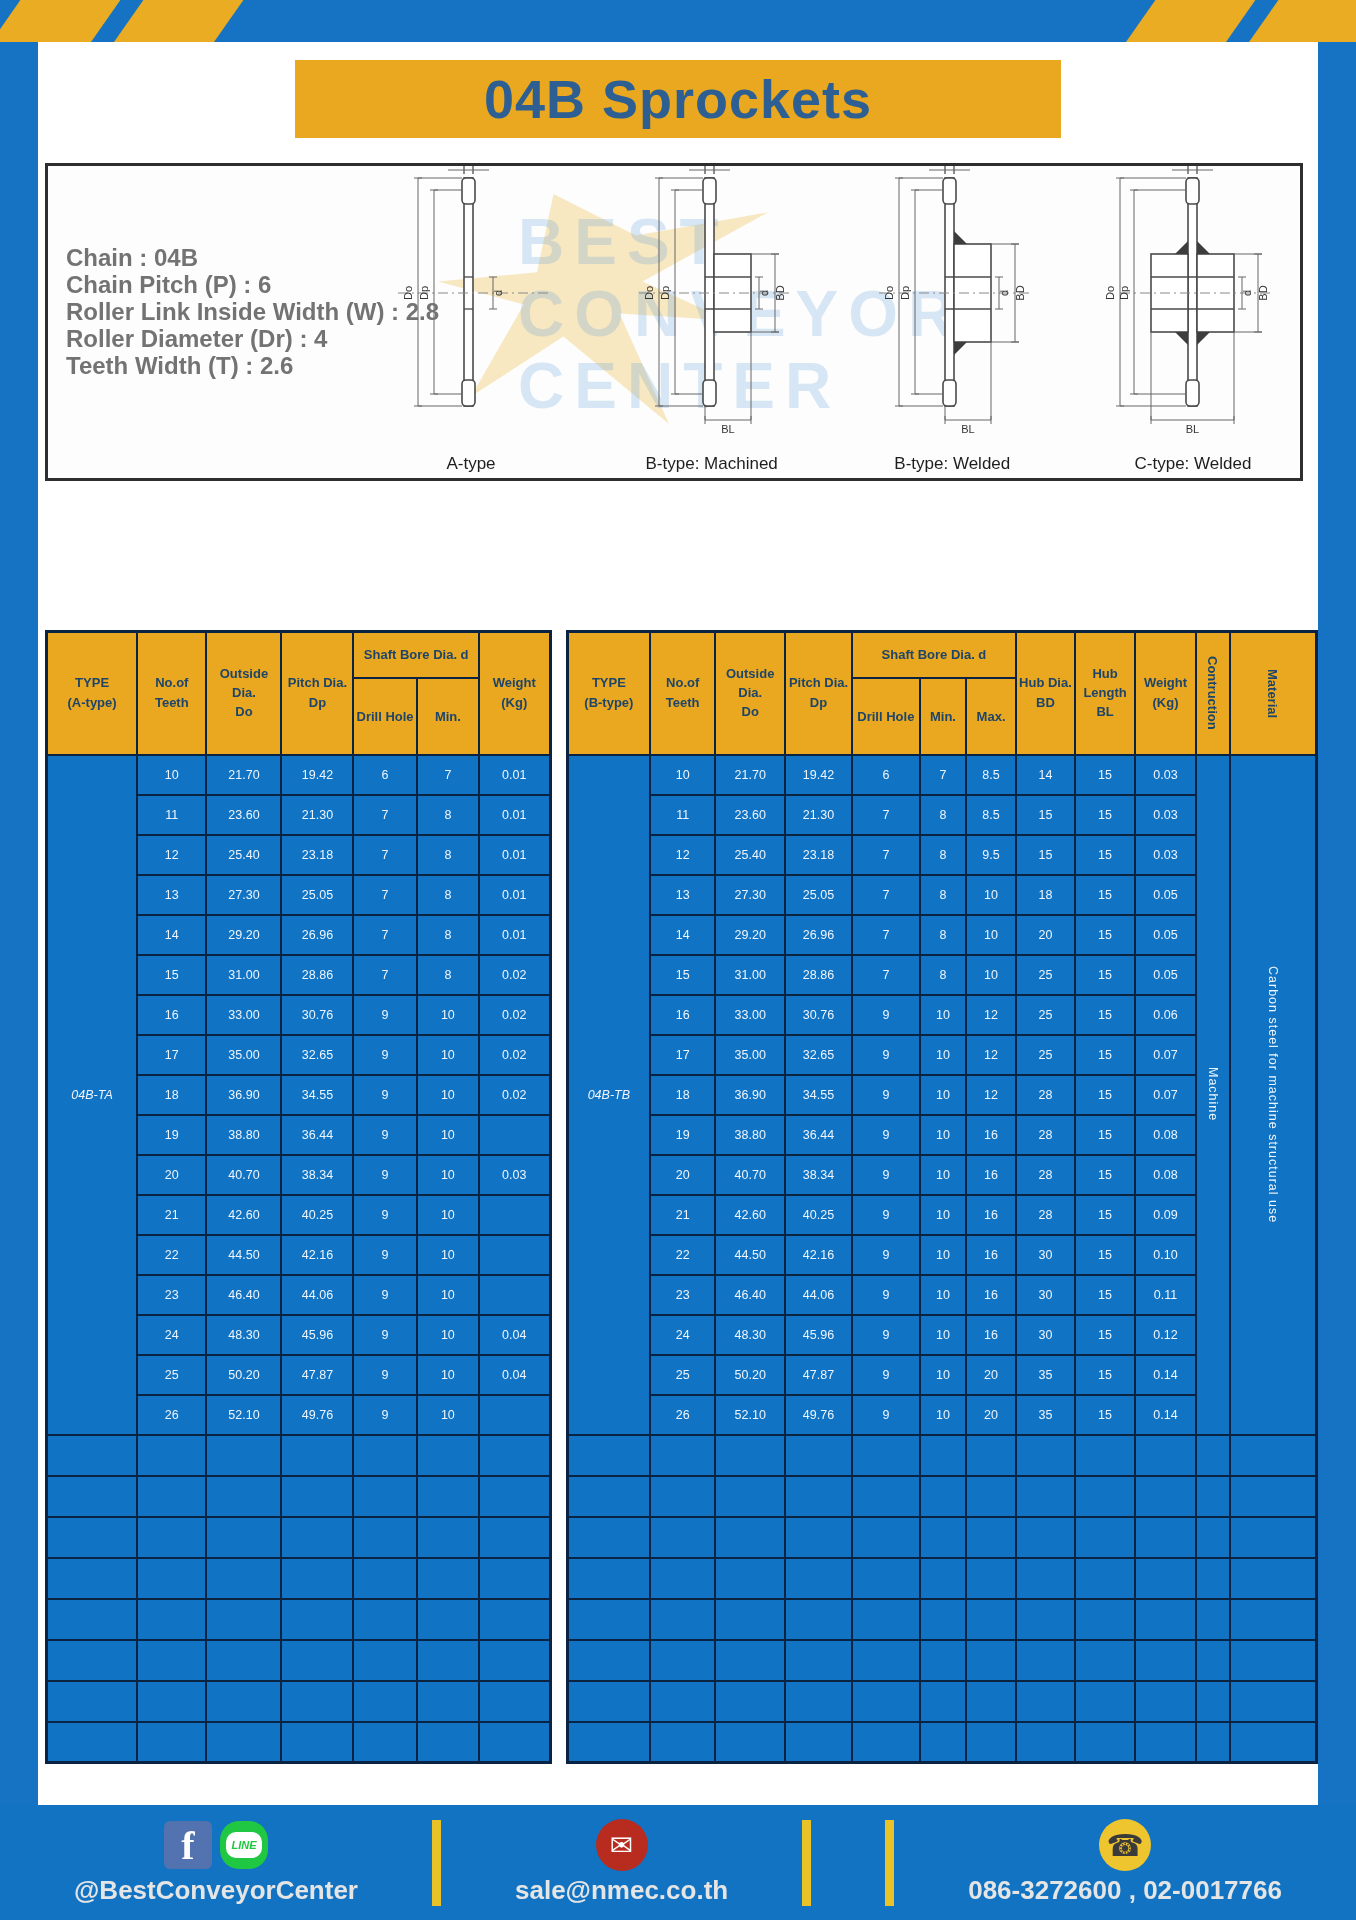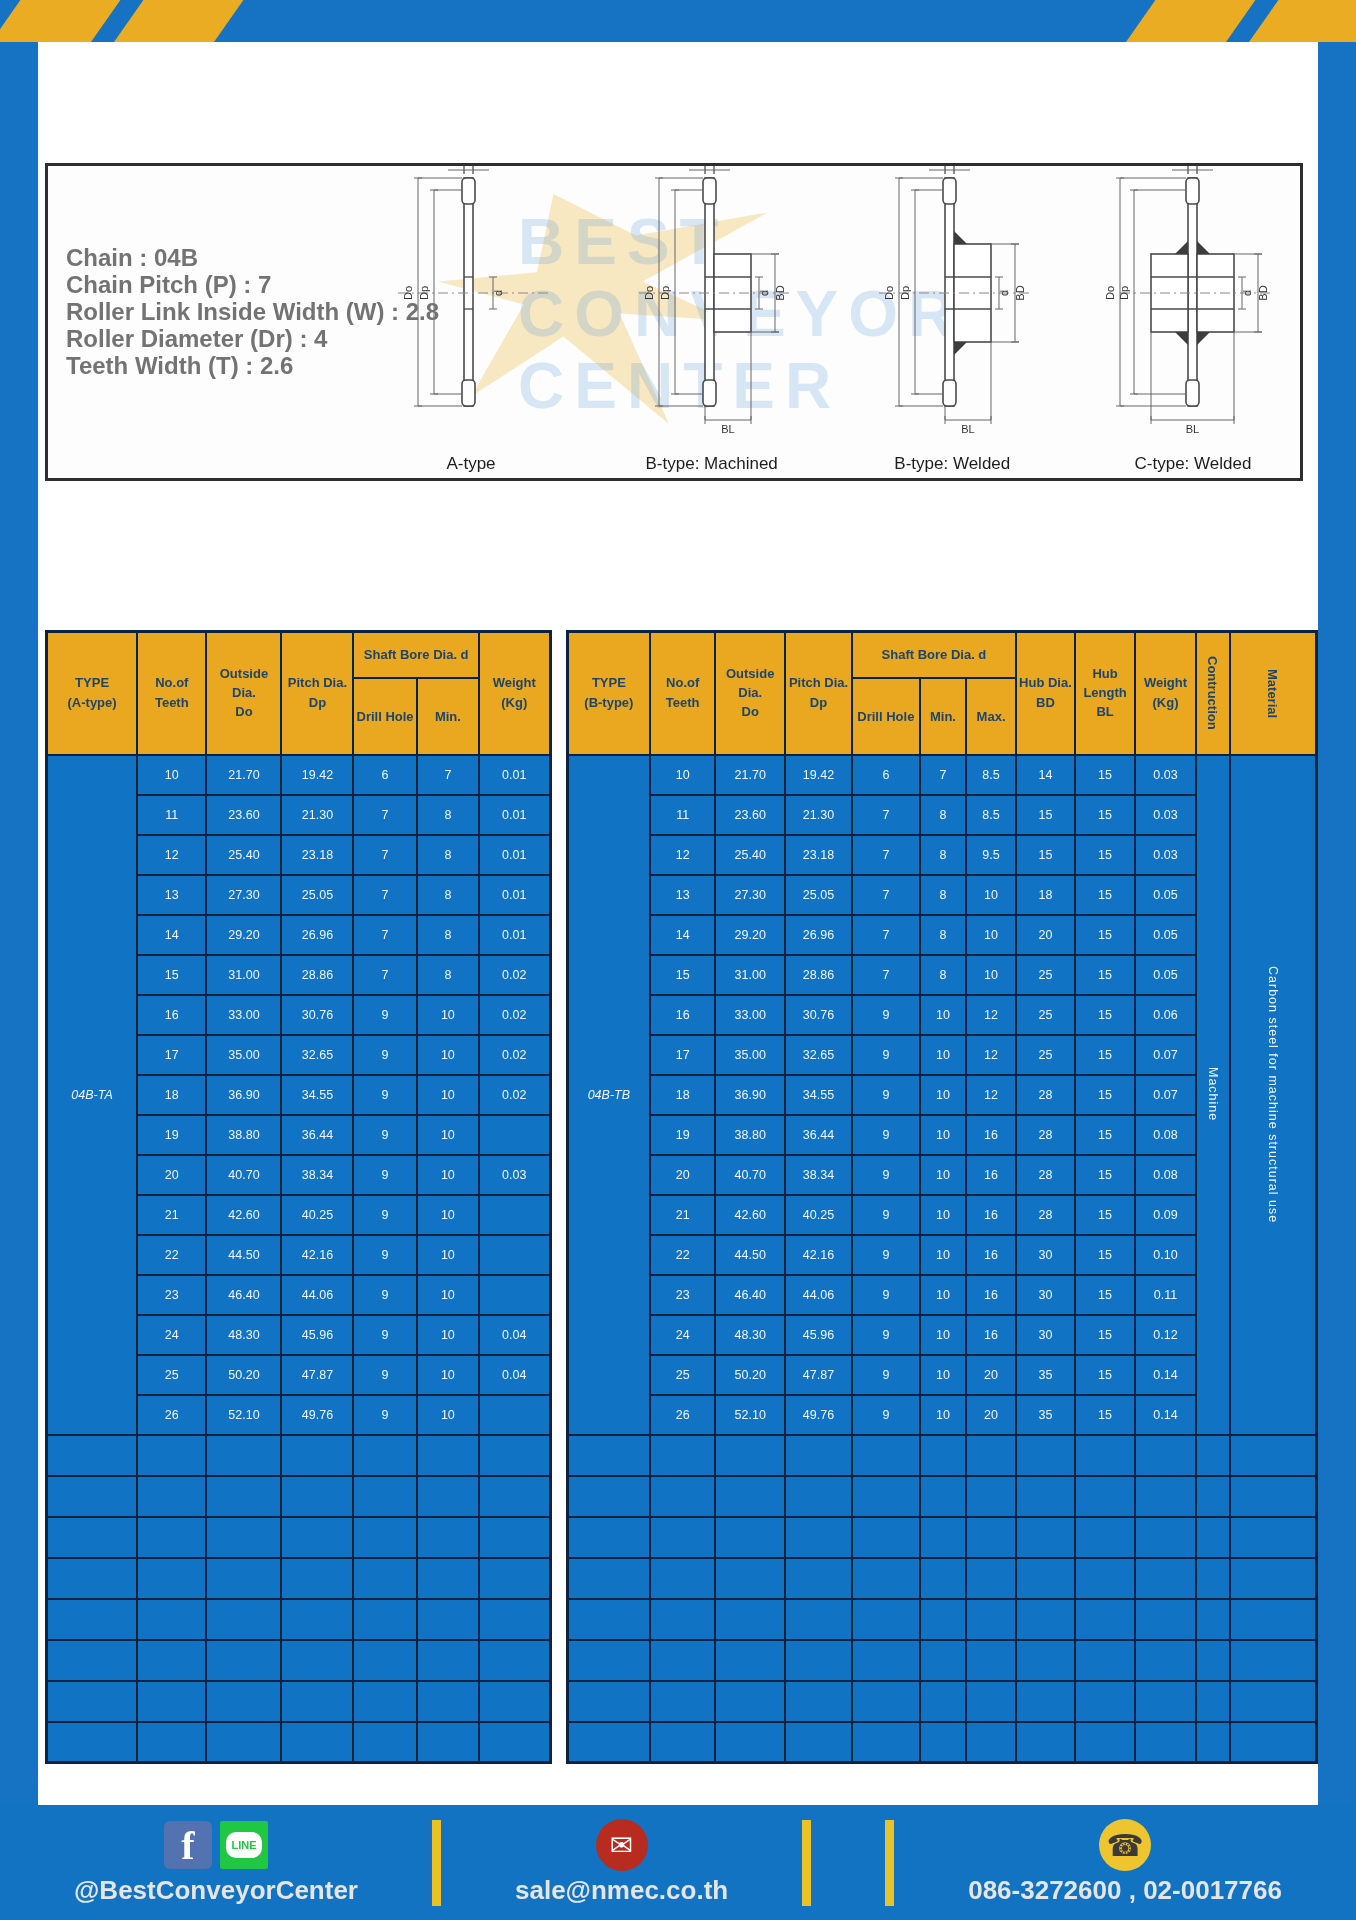--- a/index.html
+++ b/index.html
@@ -56,21 +56,21 @@
 
   
   .footer { position:absolute; left:0; bottom:0; width:1356px; height:115px; background:#1173c2;
             display:flex; align-items:center; justify-content:space-evenly; }
   .f-item { display:flex; flex-direction:column; align-items:center; gap:4px; }
   .f-text { color:#e5e5e5; font-weight:bold; font-size:26px; white-space:nowrap; }
   .f-icons { display:flex; gap:8px; align-items:center; height:52px; }
   .f-div { width:9px; height:86px; background:#e9c227; }
   .fb-icon { width:48px; height:48px; background:#5272b0; border-radius:6px; display:flex; align-items:flex-end; justify-content:center;
              color:#fff; font-weight:bold; font-size:40px; font-family:"Liberation Serif", serif; overflow:hidden; }
-  .line-icon { width:48px; height:48px; background:#1fc742; border-radius:2px; display:flex; align-items:center; justify-content:center; }
+  .line-icon { width:48px; height:48px; background:#1fc742; border-radius:19px; display:flex; align-items:center; justify-content:center;font-style:italic; }
   .line-bubble { background:#fff; border-radius:10px; width:36px; height:26px; display:flex; align-items:center; justify-content:center;
                  color:#1fc742; font-weight:bold; font-size:11px; }
   .mail-icon { width:52px; height:52px; background:#b72c1e; border-radius:50%; display:flex; align-items:center; justify-content:center;
                color:#fff; font-size:28px; font-family:"DejaVu Sans", sans-serif; }
   .globe-icon { width:52px; height:52px; background:#2fa8e1; border-radius:50%; display:flex; align-items:center; justify-content:center; }
   .phone-icon { width:52px; height:52px; background:#eec52f; border-radius:50%; display:flex; align-items:center; justify-content:center;
                 color:#3a3a3a; font-size:30px; font-family:"DejaVu Sans", sans-serif; }
 </style>
 </head>
 <body>
@@ -79,31 +79,34 @@
 
   <div class="topbar">
     <div class="stripe" style="left:5px"></div>
     <div class="stripe" style="left:128px"></div>
     <div class="stripe" style="left:1140px"></div>
     <div class="stripe" style="left:1263px;width:130px"></div>
   </div>
 
   <div class="content">
 
+    <div class="title-box">
+      <h1>04B Sprockets</h1>
+    </div>
 
     <div class="diagram-panel">
       <div class="wm-orange"></div>
       <div class="wm-text">
         <div>BEST</div>
         <div>CONVEYOR</div>
         <div>CENTER</div>
       </div>
       <div class="specs">
         <div>Chain : 04B</div>
-        <div>Chain Pitch (P) : 7</div>
+        <div>Chain Pitch (P) : 6</div>
         <div>Roller Link Inside Width (W) : 2.8</div>
         <div>Roller Diameter (Dr) : 4</div>
         <div>Teeth Width (T) : 2.6</div>
       </div>
       <div class="diagrams" id="diagrams">
           <div class="diagram-item">
             <svg viewBox="0 0 186 282" width="186" height="282">
               <rect x="86" y="22" width="9" height="228" class="part"></rect>
               <rect x="84" y="22" width="13" height="26" rx="4" class="part"></rect>
               <rect x="84" y="224" width="13" height="26" rx="4" class="part"></rect>

